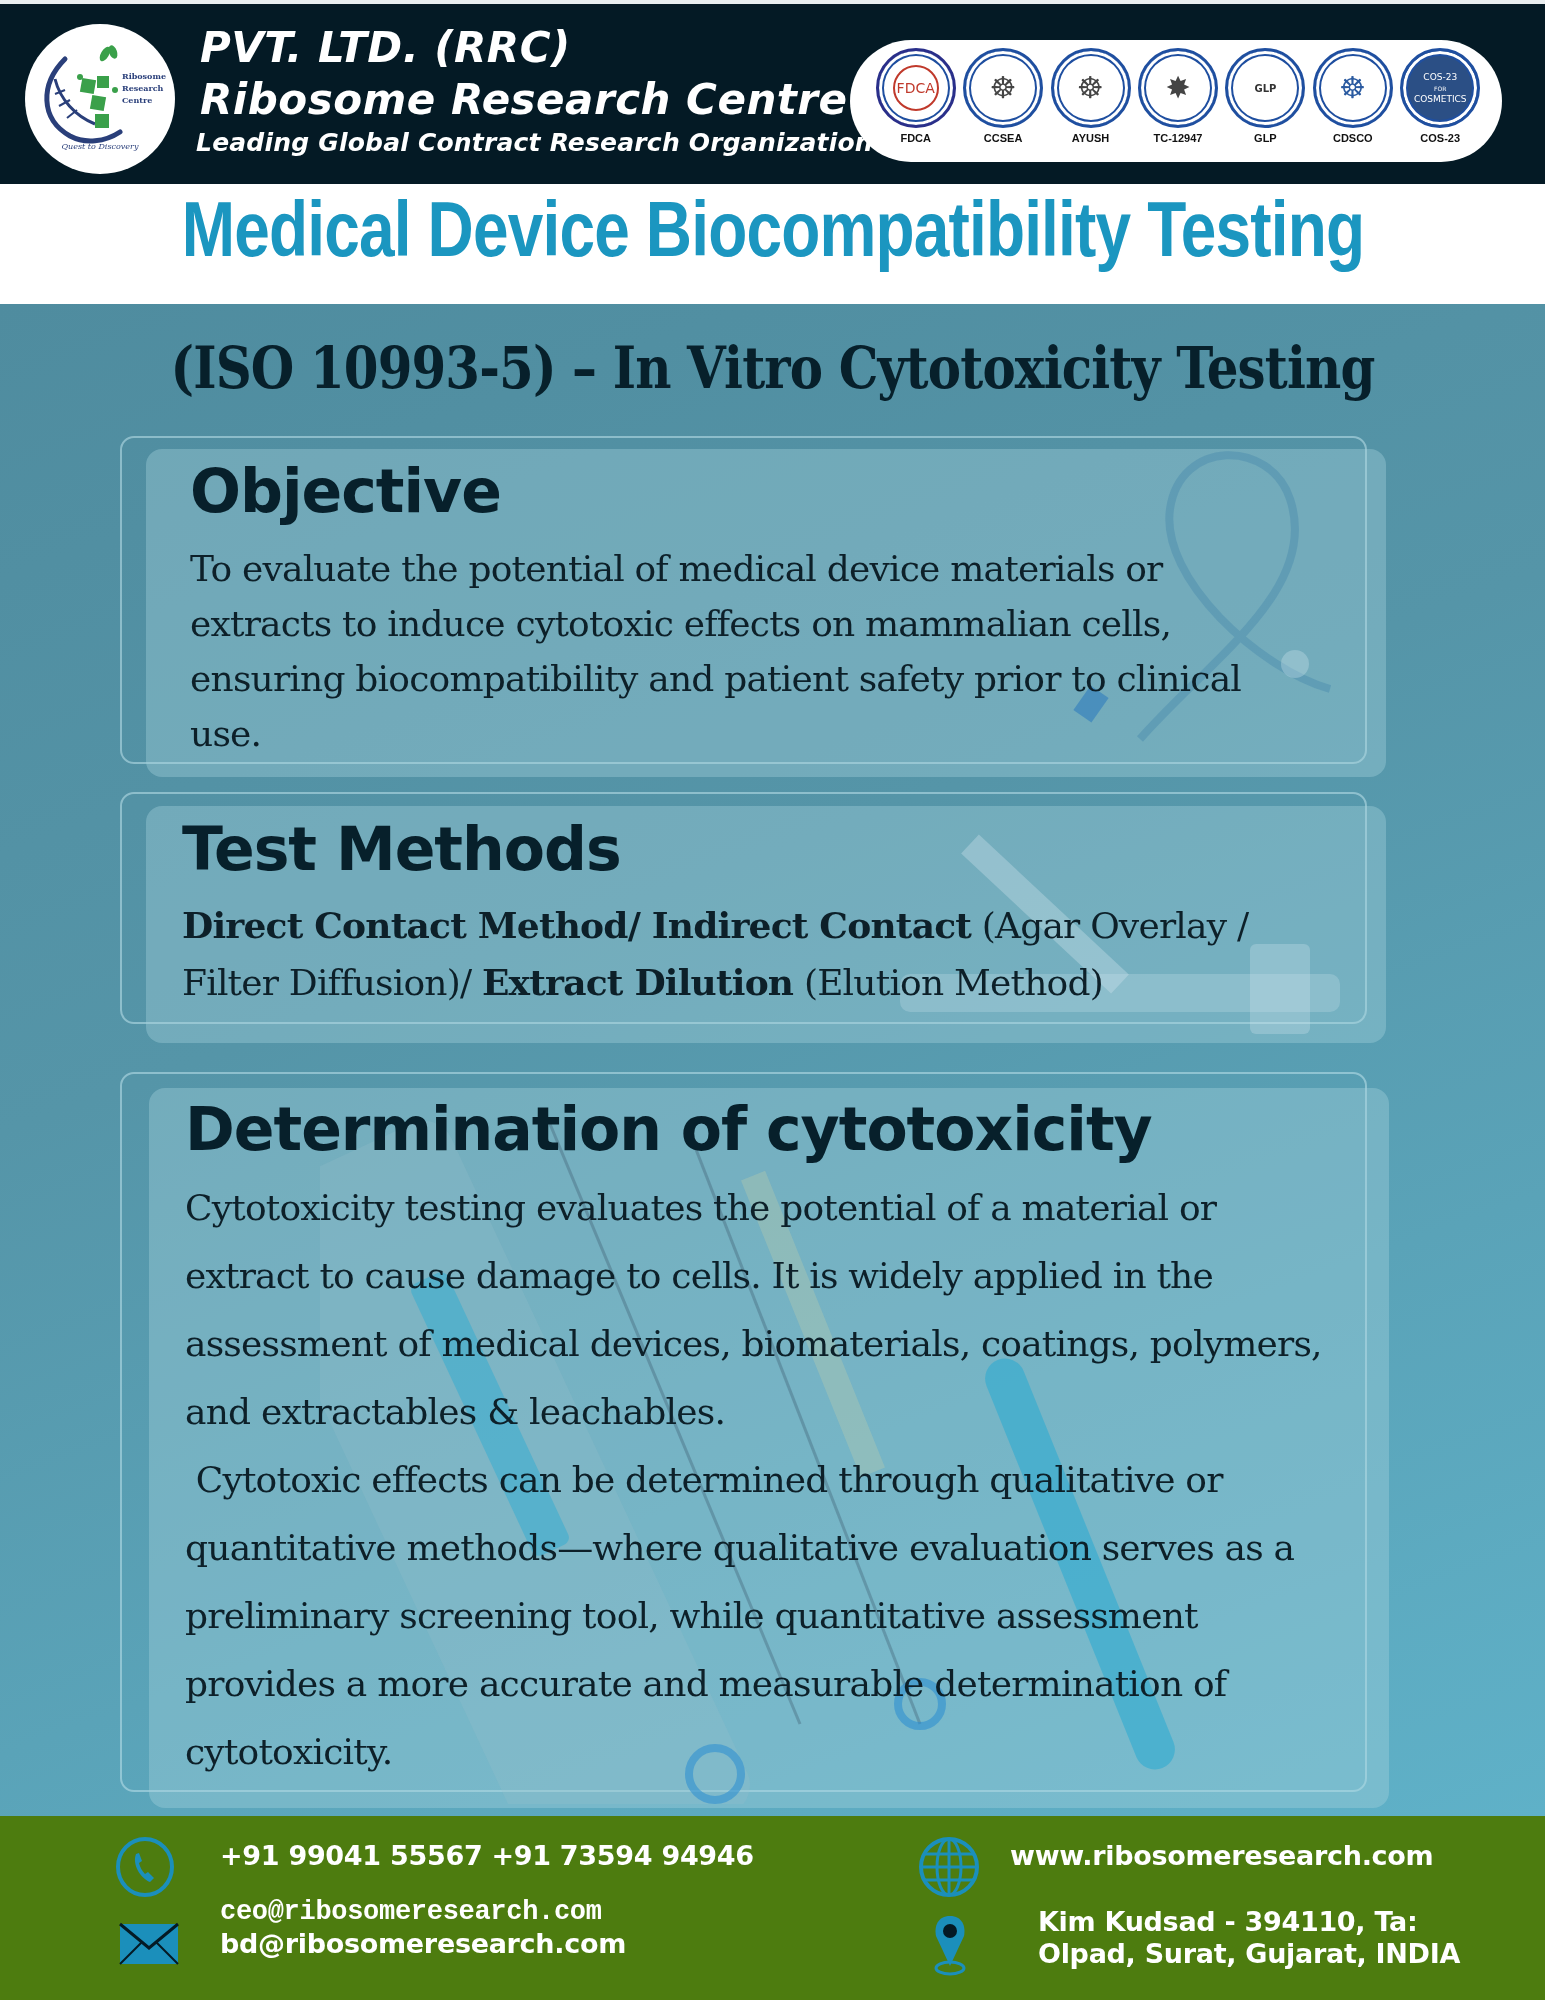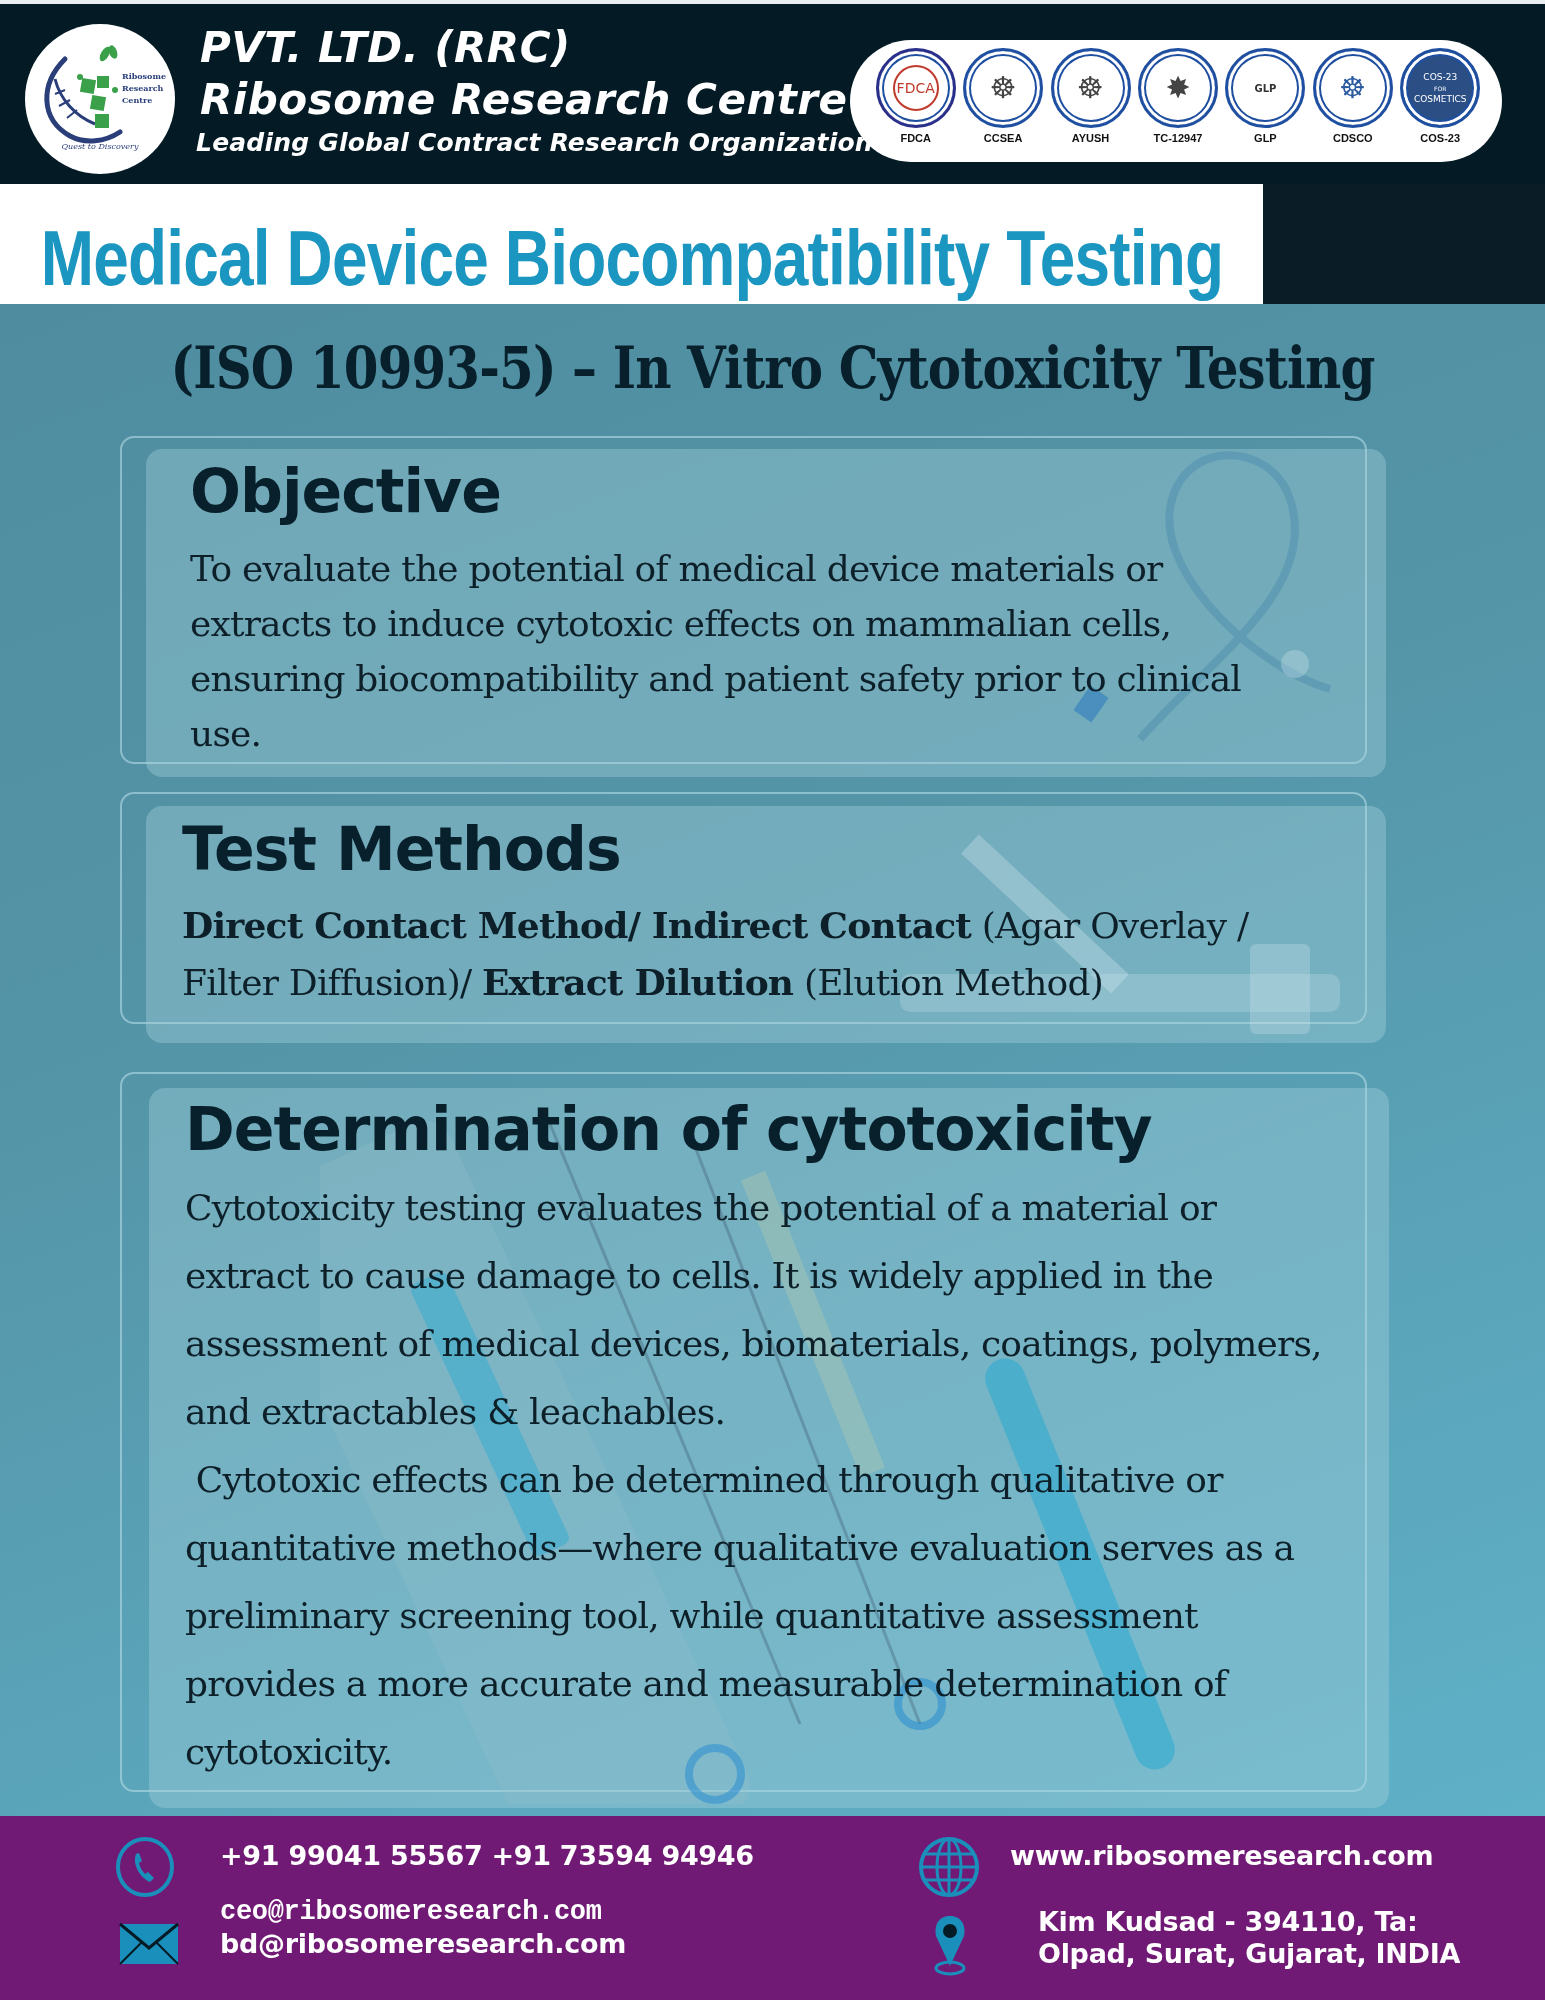--- a/index.html
+++ b/index.html
@@ -60,22 +60,22 @@
     font-weight: normal;
   }
   .badge-ring.cos { background: #2b4f85; color: #ffffff; font-weight: normal; font-size: 9px; line-height: 13px; }
   .badge-emblem { font-size: 30px; color: #444; line-height: 32px; }
   .badge-label {
     margin-top: 4px; font-size: 11px; font-weight: bold; color: #111;
     font-family: "Liberation Sans", sans-serif;
   }
   
   .title-band {
-    position: absolute; left: 0; top: 184px; width: 1263px; height: 120px;
-    background: #ffffff; display: flex; align-items: flex-end; justify-content: center;
+    position: absolute; left: 0; top: 184px; width: 1545px; height: 120px;
+    background: #ffffff; display: flex; align-items: flex-start; justify-content: center;
   }
   .main-title {
     font-family: "Liberation Sans", sans-serif; font-weight: bold;
     color: #1b96c0; font-size: 78px; letter-spacing: -1px;
     transform: scaleX(0.82); transform-origin: center; white-space: nowrap;
   }
   
   .content {
     position: absolute; left: 0; top: 304px; width: 1545px; height: 1512px;
     background: linear-gradient(160deg, #4f8c9f 0%, #5595a8 40%, #5fb1c8 100%);
@@ -102,21 +102,21 @@
   .obj-body { font-size: 36px; line-height: 55px; letter-spacing: -0.8px; }
   .tm-body { font-size: 36px; line-height: 56px; letter-spacing: -0.8px; }
   .tm-body b { font-weight: bold; }
   .det-body { font-size: 36px; line-height: 68px; letter-spacing: -0.8px; }
   .det-body p { margin: 0; }
   
   .deco { position: absolute; pointer-events: none; }
   
   .footer {
     position: absolute; left: 0; top: 1816px; width: 1545px; height: 184px;
-    background: #701a75;
+    background: #4d7c0f;
   }
   .f-icon { position: absolute; }
   .f-text {
     position: absolute; font-family: "DejaVu Sans", sans-serif; font-weight: bold;
     color: #ffffff; font-size: 27px; line-height: 32px; letter-spacing: -0.3px;
   }
 </style>
 </head>
 <body>
 

